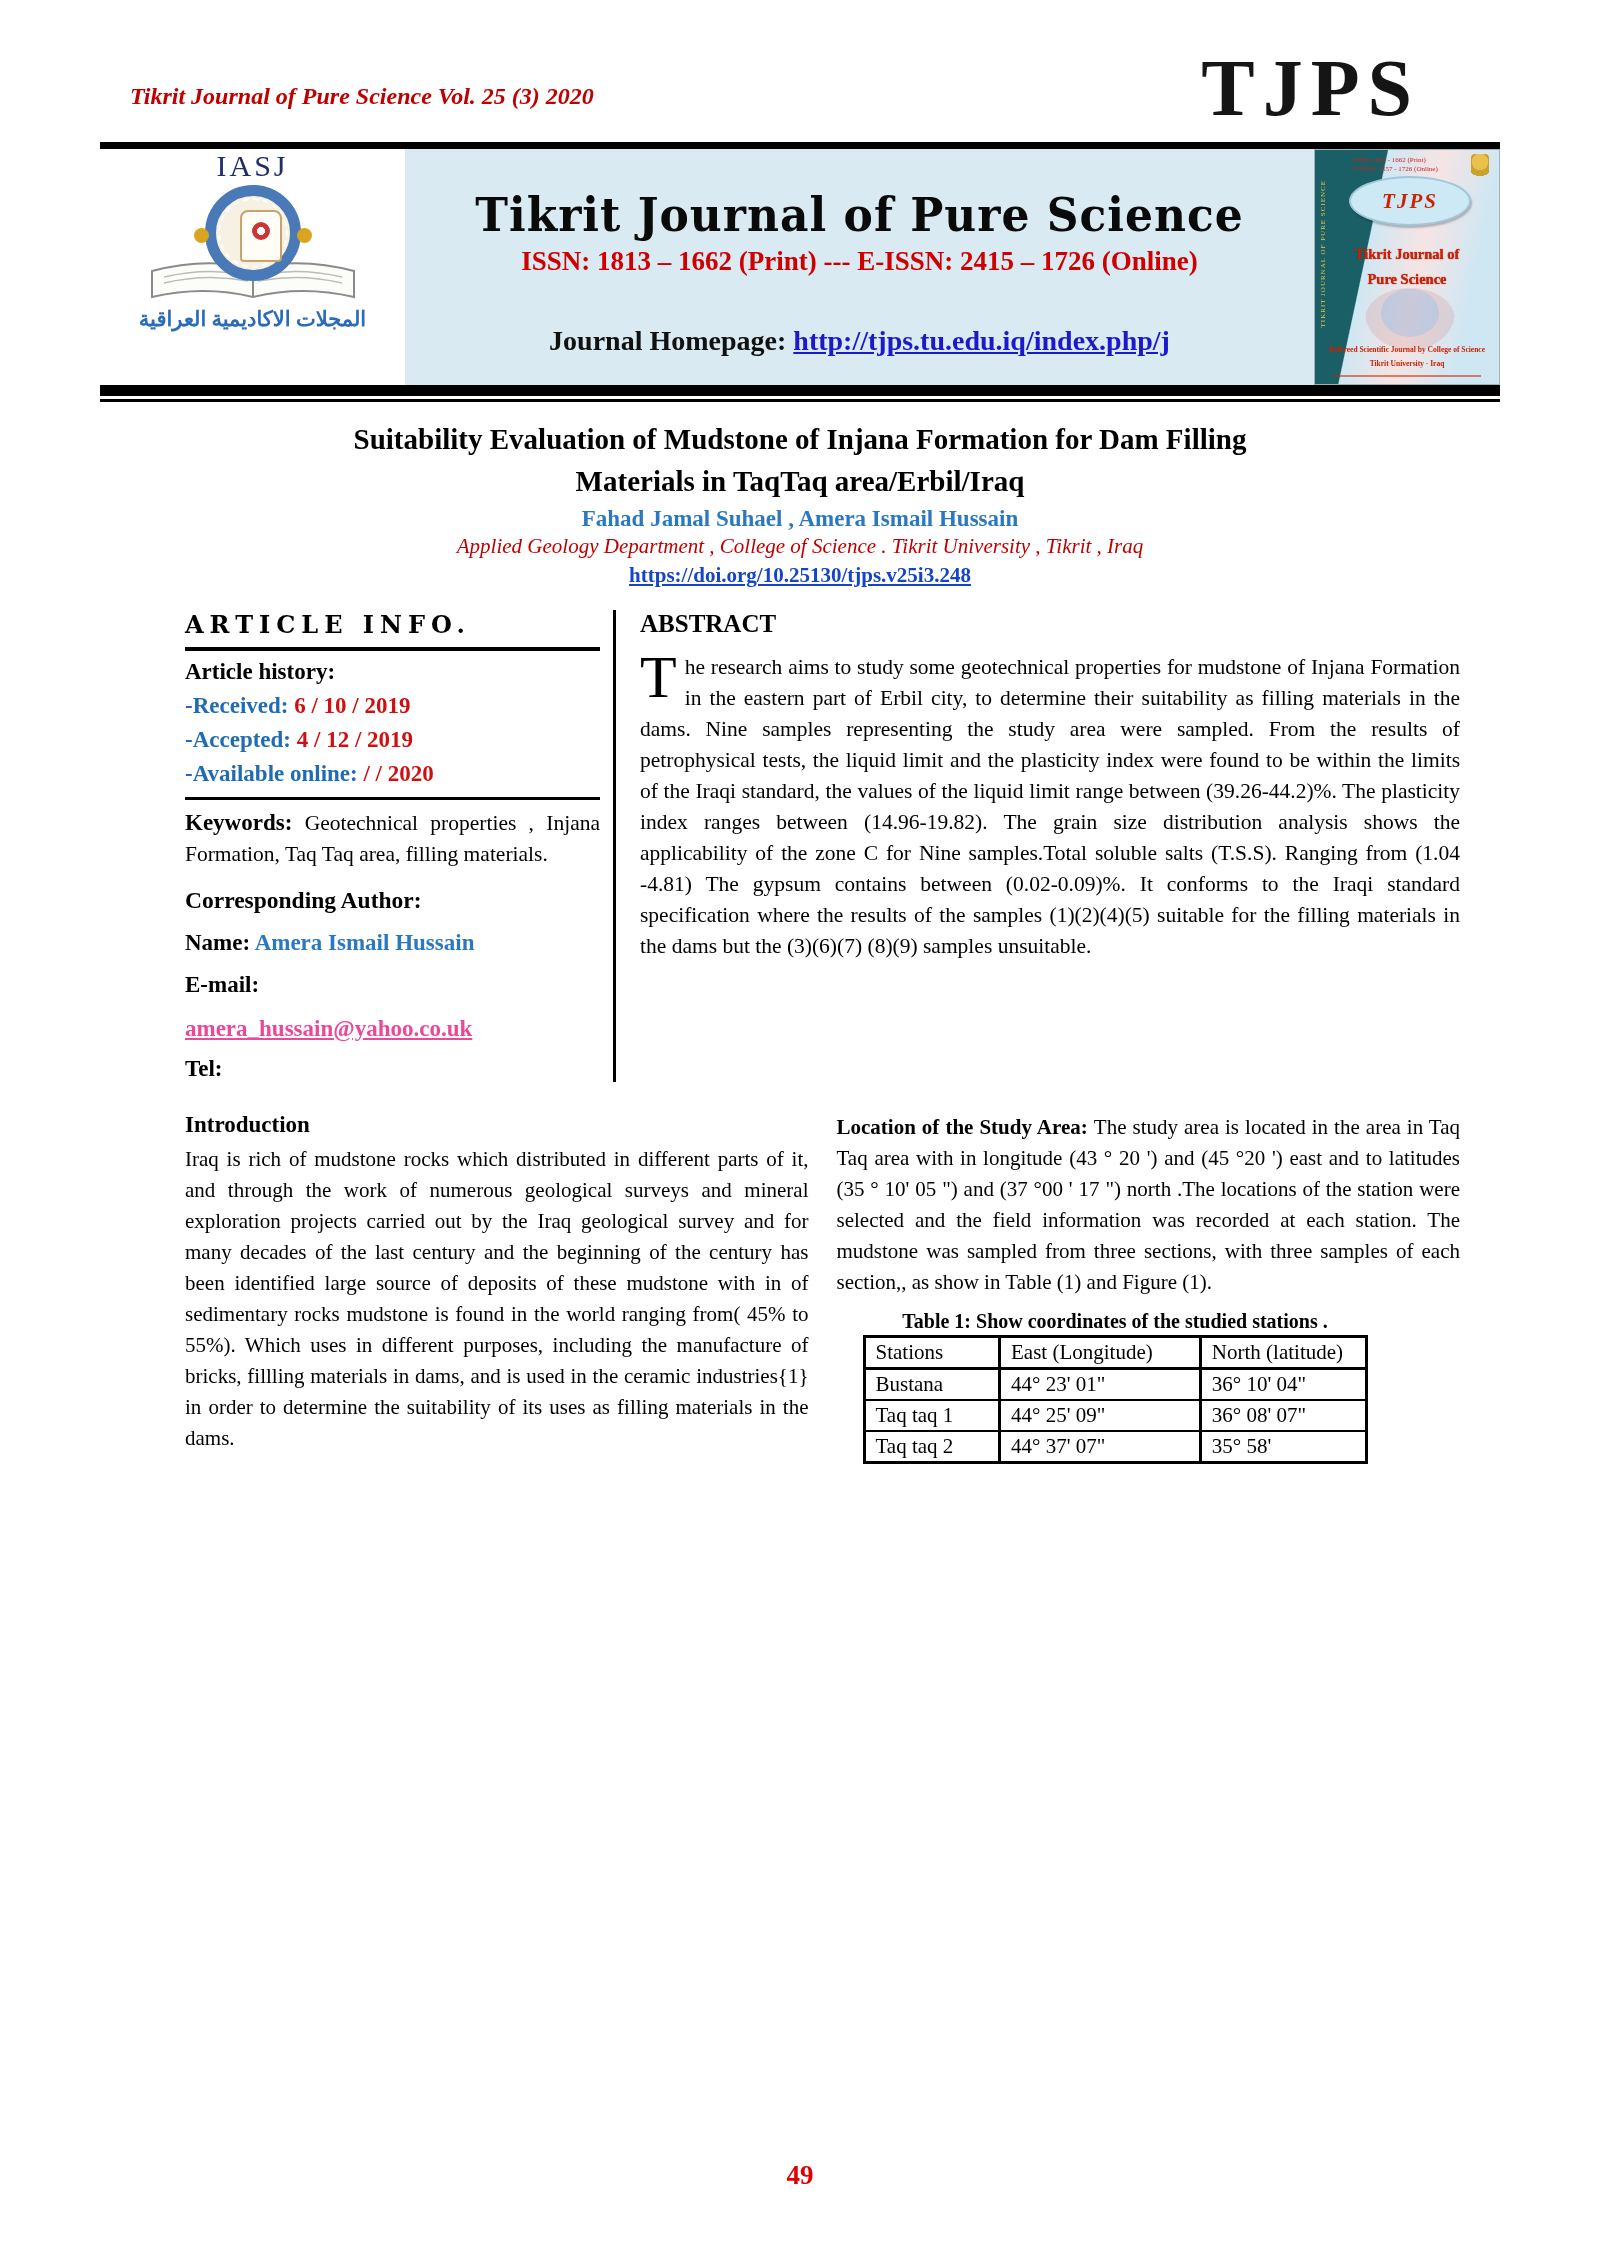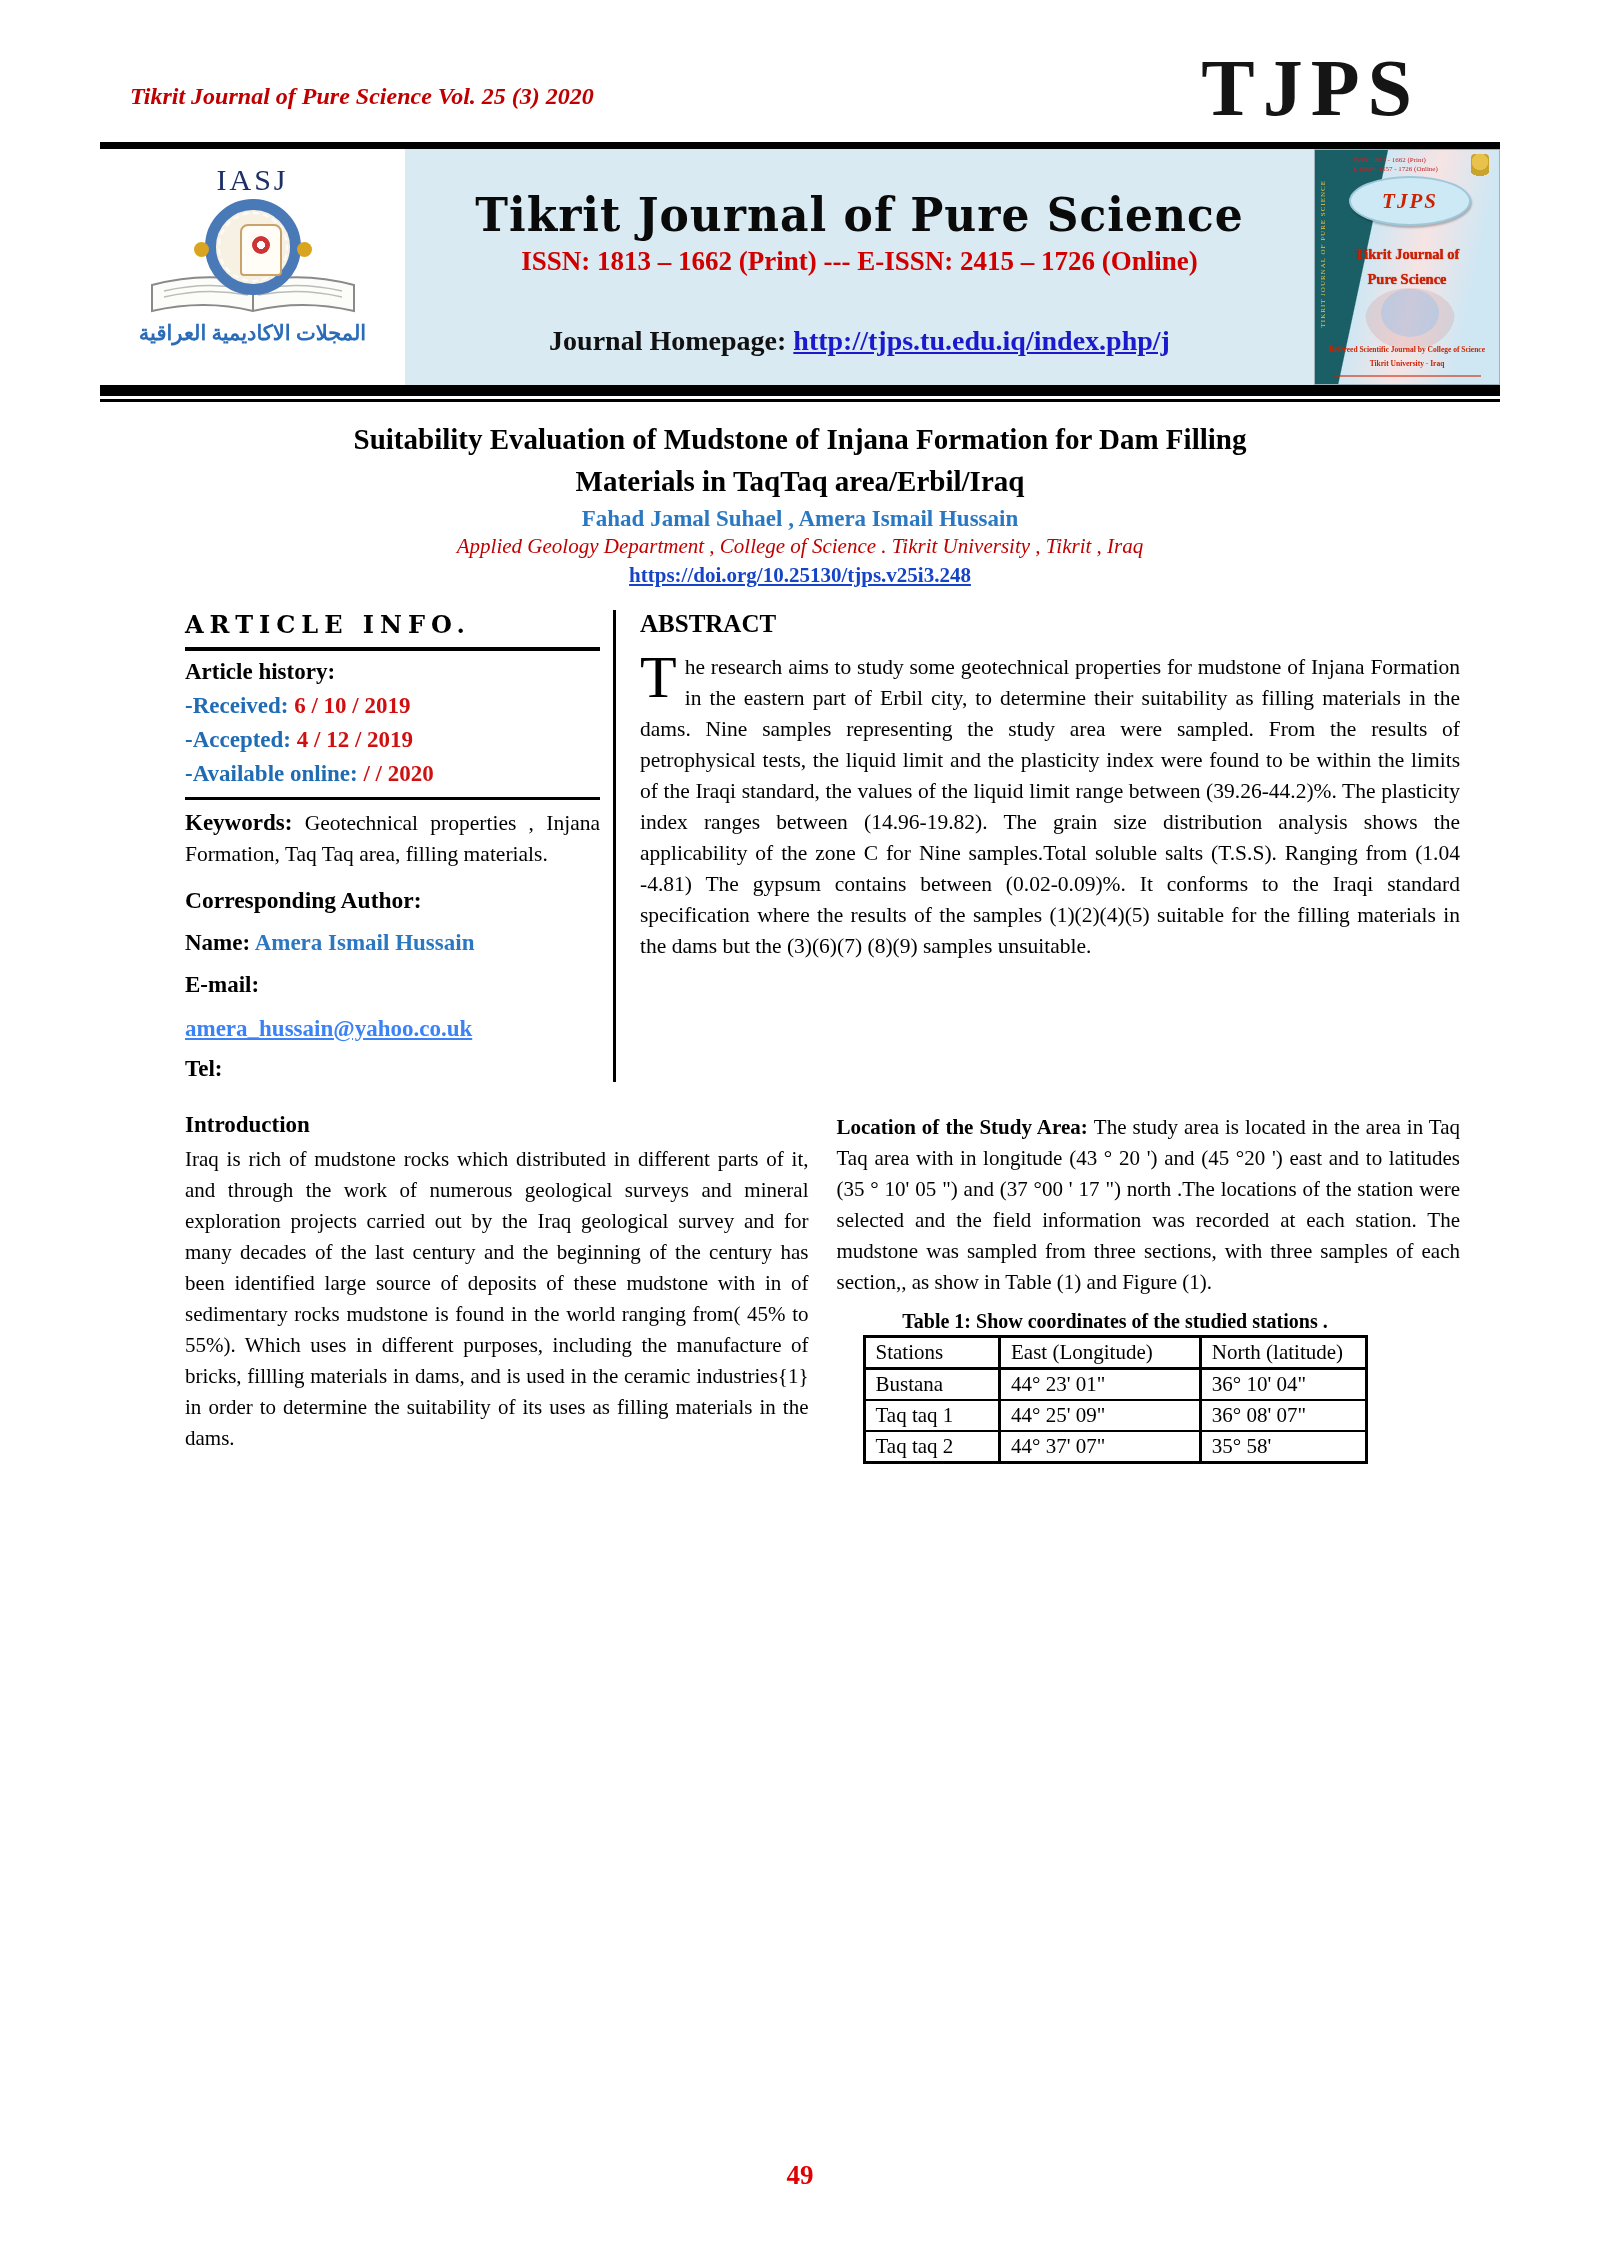--- a/index.html
+++ b/index.html
@@ -9,21 +9,21 @@
     font-family:"Liberation Serif", serif; color:#000;
     display:flex; flex-direction:column; overflow:hidden; position:relative;
   }
   
   .topbar { margin:52px 100px 0 130px; display:flex; justify-content:space-between; align-items:flex-end; }
   .red-header { color:#c00000; font-style:italic; font-weight:bold; font-size:24px; padding-bottom:14px; }
   .tjps-logo { font-family:"Liberation Serif", serif; font-size:80px; font-weight:bold; letter-spacing:8px; line-height:.9; color:#151515; margin-right:80px; }
   .rule-top { margin:18px 100px 0; height:7px; background:#000; }
   
   .banner { margin:0 100px; height:236px; display:flex; }
-  .iasj { width:305px; background:#fff; display:flex; flex-direction:column; align-items:center; padding-top:14px; }
+  .iasj { width:305px; background:#fff; display:flex; flex-direction:column; align-items:center; }
   .iasj-acronym { font-size:30px; letter-spacing:3px; color:#1c2f66; font-family:"Liberation Serif",serif; }
   .iasj-emblem { width:96px; height:96px; border-radius:50%; border:11px solid #4a79b8; background:#f7f1e3; position:relative; margin-top:2px; z-index:2; }
   .iasj-emblem::before, .iasj-emblem::after { content:""; position:absolute; top:32px; width:15px; height:15px; border-radius:50%; background:#d9a520; }
   .iasj-emblem::before { left:-22px; } .iasj-emblem::after { right:-22px; }
   .iasj-ring { position:absolute; inset:2px; border:2px dashed rgba(255,255,255,.85); border-radius:50%; }
   .iasj-shield { position:absolute; left:24px; top:14px; width:42px; height:52px; background:#fffdf6; border:2px solid #c9a36b; border-radius:8px 8px 4px 4px; }
   .iasj-flower { position:absolute; left:36px; top:26px; width:18px; height:18px; border-radius:50%; background:radial-gradient(circle at 50% 50%, #fff 0 30%, #cf3333 31% 70%, #f2d8d8 71%); }
   .iasj-book { margin-top:-26px; z-index:1; }
   .iasj-arabic { color:#2b6cb8; font-weight:bold; font-size:21px; margin-top:-4px; }
   .banner-center { flex:1; background:#d9eaf2; text-align:center; padding-top:40px; }
@@ -63,21 +63,21 @@
   .hist-line { font-weight:bold; font-size:23px; margin-top:8px; }
   .hist-line .lbl { color:#1f6cb4; }
   .hist-line .val { color:#d01010; }
   .info-hr { border:none; height:3px; background:#000; margin:10px 0 6px; }
   .keywords { font-size:21.5px; line-height:1.45; text-align:justify; }
   .keywords b { font-size:23px; }
   .corr { font-weight:bold; font-size:23.5px; margin-top:16px; }
   .name-line { font-weight:bold; font-size:23px; margin-top:16px; }
   .name-line .nval { color:#2b78c2; }
   .email-label { font-weight:bold; font-size:23px; margin-top:16px; }
-  .email-link { display:inline-block; margin-top:18px; color:#3b82f6; font-weight:bold; font-size:23px; text-decoration:underline; }
+  .email-link { display:inline-block; margin-top:18px; color:#ec4899; font-weight:bold; font-size:23px; text-decoration:underline; }
   .tel-label { font-weight:bold; font-size:23px; margin-top:14px; }
   .abstract-col { padding-left:12px; }
   .abstract-heading { font-size:25px; font-weight:bold; margin-bottom:14px; }
   .abstract-text { font-size:21.5px; line-height:31px; text-align:justify; }
   .dropcap { float:left; font-size:60px; line-height:50px; padding-right:8px; font-family:"Liberation Serif",serif; }
   
   .body-cols { margin:30px 140px 0 185px; display:grid; grid-template-columns:1fr 1fr; column-gap:28px; }
   .body-cols h3 { font-size:23px; font-weight:bold; margin-bottom:6px; }
   .body-cols p { font-size:21px; line-height:31px; text-align:justify; }
   .loc-head { font-weight:bold; }

